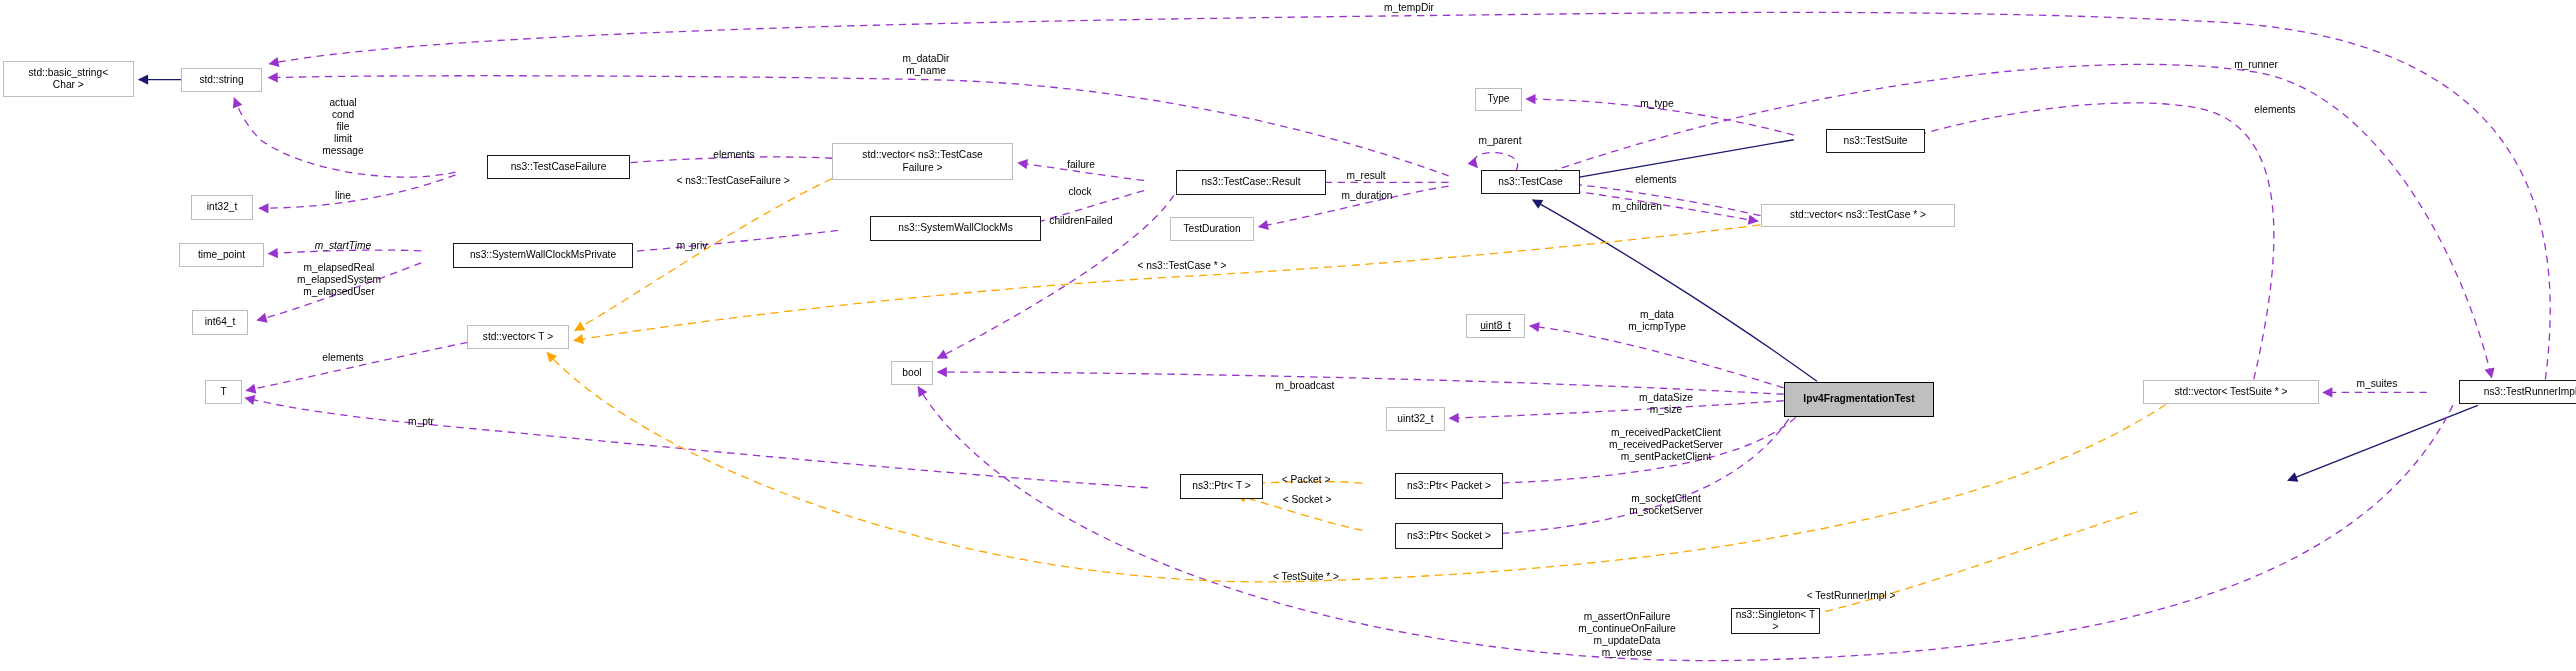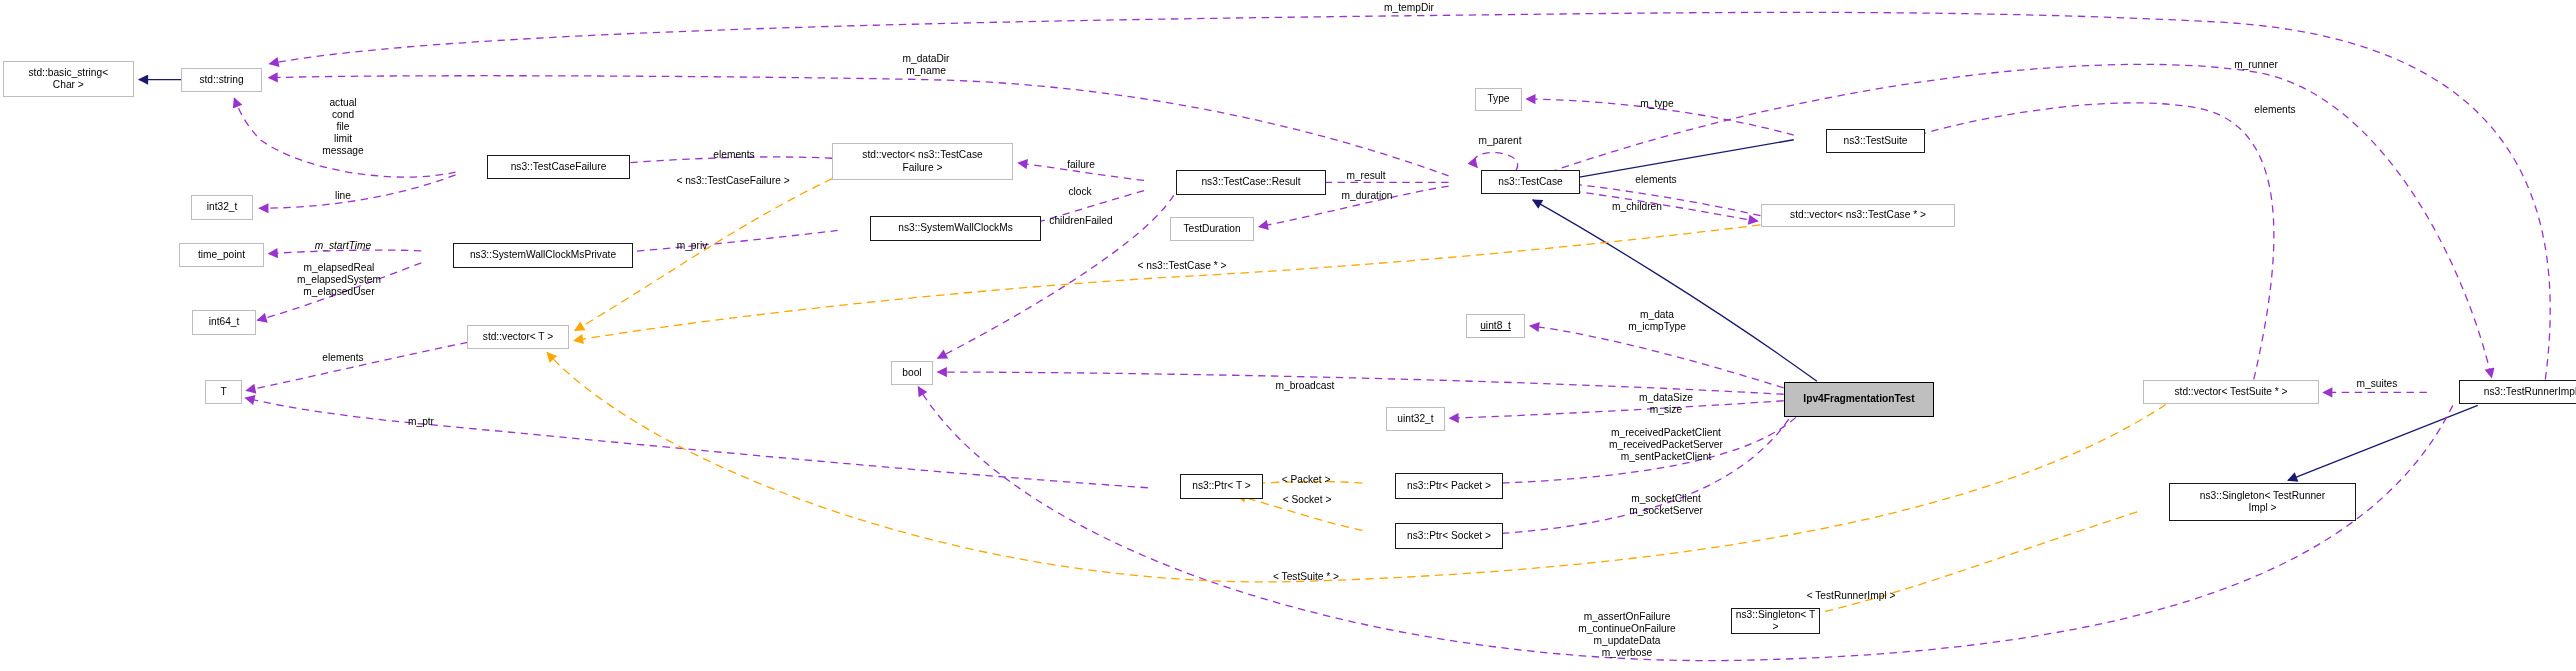--- a/index.html
+++ b/index.html
@@ -124,38 +124,36 @@
     <div class="elabel" style="left: 1306px; top: 480px;">&lt; Packet &gt;</div>
     <div class="elabel" style="left: 1307px; top: 500px;">&lt; Socket &gt;</div>
     <div class="elabel" style="left: 1851px; top: 596px;">&lt; TestRunnerImpl &gt;</div>
     <div class="node plain" style="left: 2.8px; top: 61px; width: 131px; height: 36px;">std::basic_string&lt;
 Char &gt;</div>
     <div class="node plain" style="left: 181px; top: 68px; width: 81px; height: 24px;">std::string</div>
     <div class="node plain" style="left: 191px; top: 195px; width: 62px; height: 25px;">int32_t</div>
     <div class="node plain" style="left: 179px; top: 243px; width: 85px; height: 24px;">time_point</div>
     <div class="node doc" style="left: 455px; top: 155px; width: 143px; height: 24px;">ns3::TestCaseFailure</div>
     <div class="node doc" style="left: 421px; top: 243px; width: 180px; height: 25px;">ns3::SystemWallClockMsPrivate</div>
-    <div class="node plain" style="left: 192px; top: 310px; width: 64px; height: 25px;">int64_t</div>
+    <div class="node plain" style="left: 192px; top: 310px; width: 56px; height: 25px;">int64_t</div>
     <div class="node plain" style="left: 467px; top: 325px; width: 102px; height: 24px;">std::vector&lt; T &gt;</div>
     <div class="node plain" style="left: 205px; top: 380px; width: 37px; height: 24px;">T</div>
     <div class="node plain" style="left: 832px; top: 143px; width: 181px; height: 37px;">std::vector&lt; ns3::TestCase
 Failure &gt;</div>
     <div class="node doc" style="left: 838px; top: 216px; width: 171px; height: 25px;">ns3::SystemWallClockMs</div>
     <div class="node doc" style="left: 1144px; top: 170px; width: 150px; height: 25px;">ns3::TestCase::Result</div>
     <div class="node plain" style="left: 1170px; top: 217px; width: 84px; height: 24px;">TestDuration</div>
     <div class="node plain" style="left: 1475px; top: 88px; width: 47px; height: 23px;">Type</div>
     <div class="node doc" style="left: 1449px; top: 170px; width: 99px; height: 24px;">ns3::TestCase</div>
     <div class="node doc" style="left: 1794px; top: 129px; width: 99px; height: 24px;">ns3::TestSuite</div>
     <div class="node plain" style="left: 1761px; top: 204px; width: 194px; height: 23px;">std::vector&lt; ns3::TestCase * &gt;</div>
     <div class="node plain" style="left: 1466px; top: 314px; width: 59px; height: 24px; text-decoration: underline;">uint8_t</div>
     <div class="node plain" style="left: 891px; top: 361px; width: 42px; height: 24px;">bool</div>
     <div class="node plain" style="left: 1386px; top: 407px; width: 59px; height: 24px;">uint32_t</div>
     <div class="node doc" style="left: 1148px; top: 474px; width: 83px; height: 25px;">ns3::Ptr&lt; T &gt;</div>
     <div class="node doc" style="left: 1363px; top: 473px; width: 108px; height: 26px;">ns3::Ptr&lt; Packet &gt;</div>
     <div class="node doc" style="left: 1363px; top: 523px; width: 108px; height: 26px;">ns3::Ptr&lt; Socket &gt;</div>
     <div class="node main" style="left: 1784px; top: 382px; width: 150px; height: 35px; font-weight: bold;">Ipv4FragmentationTest</div>
     <div class="node plain" style="left: 2143px; top: 380px; width: 176px; height: 24px;">std::vector&lt; TestSuite * &gt;</div>
     <div class="node doc" style="left: 2427px; top: 380px; width: 143px; height: 24px;">ns3::TestRunnerImpl</div>
-    <div class="node doc" style="left: 2137px; top: 483px; width: 187px; height: 38px;">ns3::Singleton&lt; TestRunner
-Impl &gt;</div>
     <div class="node doc" style="left: 1699px; top: 608px; width: 89px; height: 26px;">ns3::Singleton&lt; T &gt;</div>
   </div>
 
 
 </body></html>

